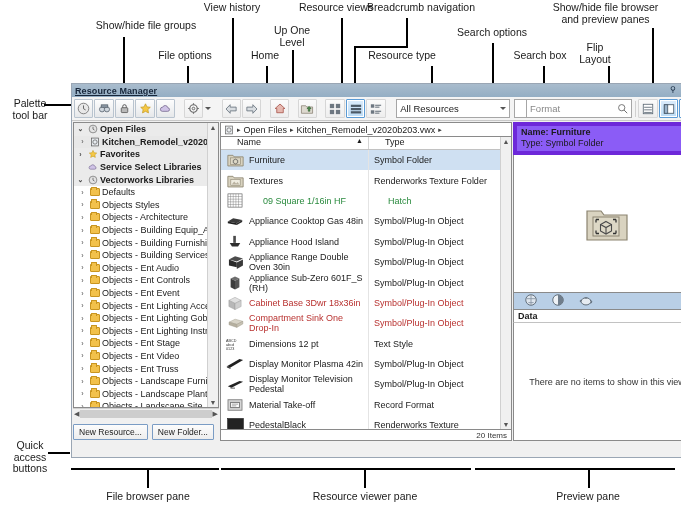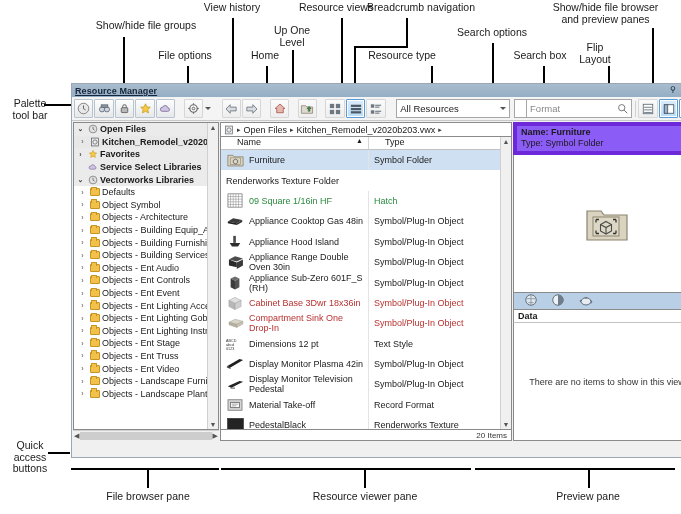--- a/index.html
+++ b/index.html
@@ -161,21 +161,21 @@
   .rv-cols { flex:1; display:flex; flex-direction:column; min-width:0; }
   .hdr { height:13px; display:flex; border-bottom:1px solid #c2c2c2; background:#fff; font-size:9px; }
   .hdr .hc { display:flex; padding:0 16px; position:relative; }
   .hdr .hc:first-child { width:148px; border-right:1px solid #d4d4d4; }
   .rv-rows { flex:1; overflow:hidden; }
   .rrow { height:20.4px; display:flex; align-items:center; font-size:9px; }
   .rrow.sel { background:#cfe0f2; }
   .rc-name { width:148px; display:flex; align-items:center; gap:5px; padding-left:5px; border-right:1px solid #e4e4e4; height:100%; }
   .rc-type { padding-left:5px; }
   .red { color:#b8312f; }
-  .green { color:#2a8a3e; }
+  .green { color:#2a8a3e;margin-left:14px; }
   .thumb { width:18px; height:15px; flex:none; display:flex; align-items:center; justify-content:center; }
   .rv-foot { height:11px; background:#fff; border:1px solid #8a8a8a; border-top:none; display:flex; align-items:center; justify-content:flex-end; padding-right:4px; font-size:8px; color:#333; }
 
   
   .pv { width:188px; display:flex; flex-direction:column; min-height:0; }
   .pv-info { background:#8b5cf6; border:4px solid #6d28d9; padding:1px 4px 2px 4px; }
   .pv-info div { font-size:9px; line-height:11px; }
   .pv-img { flex:1; background:#fff; border:1px solid #8a8a8a; border-top:none; display:flex; align-items:center; justify-content:center; min-height:0; }
   .pv-tabs { height:17px; background:#b9cfe6; border:1px solid #8a8a8a; border-top:none; display:flex; align-items:center; gap:13px; padding-left:10px; }
   .pv-data-hdr { height:13px; background:#fff; border:1px solid #8a8a8a; border-top:none; border-bottom:1px solid #c2c2c2; display:flex; align-items:center; padding-left:4px; font-size:9px; font-weight:bold; }
@@ -471,21 +471,21 @@
               <span class="ico">
                 <span class="folder"></span>
               </span>
               <span>Defaults</span>
             </div>
             <div class="row ind1">
               <span class="tw">›</span>
               <span class="ico">
                 <span class="folder"></span>
               </span>
-              <span>Object Symbol</span>
+              <span>Objects Styles</span>
             </div>
             <div class="row ind1">
               <span class="tw">›</span>
               <span class="ico">
                 <span class="folder"></span>
               </span>
               <span>Objects - Architecture</span>
             </div>
             <div class="row ind1">
               <span class="tw">›</span>
@@ -555,53 +555,64 @@
               <span class="ico">
                 <span class="folder"></span>
               </span>
               <span>Objects - Ent Stage</span>
             </div>
             <div class="row ind1">
               <span class="tw">›</span>
               <span class="ico">
                 <span class="folder"></span>
               </span>
+              <span>Objects - Ent Video</span>
+            </div>
+            <div class="row ind1">
+              <span class="tw">›</span>
+              <span class="ico">
+                <span class="folder"></span>
+              </span>
               <span>Objects - Ent Truss</span>
             </div>
             <div class="row ind1">
               <span class="tw">›</span>
               <span class="ico">
                 <span class="folder"></span>
               </span>
-              <span>Objects - Ent Video</span>
-            </div>
-            <div class="row ind1">
-              <span class="tw">›</span>
-              <span class="ico">
-                <span class="folder"></span>
-              </span>
               <span>Objects - Landscape Furnishin</span>
             </div>
             <div class="row ind1">
               <span class="tw">›</span>
               <span class="ico">
                 <span class="folder"></span>
               </span>
               <span>Objects - Landscape Plants</span>
+            </div>
+            <div class="row ind1">
+              <span class="tw">›</span>
+              <span class="ico">
+                <span class="folder"></span>
+              </span>
+              <span>Objects - Landscape Site</span>
             </div>
           </div>
         <div class="vsb">
           <span>▲</span>
           <span>▼</span>
         </div>
       </div>
       <div class="hsb">
         <span>◀</span>
         <span class="hthumb"></span>
         <span>▶</span>
+      </div>
+      <div class="fb-btns">
+        <span class="qbtn">New Resource...</span>
+        <span class="qbtn">New Folder...</span>
       </div>
     </div>
 
     <div class="rv">
       <div class="crumb">
         <svg width="10" height="10" viewBox="0 0 14 14">
             <rect x="2" y="1.5" width="10" height="11" fill="#eceff2" stroke="#666"></rect>
             <circle cx="7" cy="7" r="3" fill="none" stroke="#666"></circle>
           </svg>
         <span class="sepc">▸</span>
@@ -630,20 +641,30 @@
                       <path d="M1 2.5h6l1.4 1.8H19V15H1z" fill="#d9d3c0" stroke="#8b8470"></path>
                       <rect x="4" y="5.5" width="12" height="8" fill="#ddd8c6" stroke="#8b8470" stroke-width="0.7"></rect>
                       <path d="M10 7l2.6 1.4v2.8L10 12.6 7.4 11.2V8.4z" fill="none" stroke="#444" stroke-width="0.8"></path>
                     </svg>
                   </span>
                   <span>Furniture</span>
                 </div>
                 <div class="rc-type">Symbol Folder</div>
               </div>
               <div class="rrow">
+                <div class="rc-name">
+                  <span class="thumb">
+                    <svg width="17" height="14" viewBox="0 0 20 16">
+                      <path d="M1 2.5h6l1.4 1.8H19V15H1z" fill="#d9d3c0" stroke="#8b8470"></path>
+                      <rect x="4.5" y="6" width="11" height="7" fill="#efece0" stroke="#8b8470" stroke-width="0.7"></rect>
+                      <path d="M5.5 12l3-3.5 2.2 2.3 1.8-1.6 2 2.8z" fill="#b9b2a0"></path>
+                    </svg>
+                  </span>
+                  <span>Textures</span>
+                </div>
                 <div class="rc-type">Renderworks Texture Folder</div>
               </div>
               <div class="rrow">
                 <div class="rc-name">
                   <span class="thumb">
                     <svg width="16" height="15" viewBox="0 0 18 17">
                       <rect x="1" y="1" width="16" height="15" fill="#fff" stroke="#555" stroke-width="0.7"></rect>
                       <g stroke="#777" stroke-width="0.5">
                         <path d="M1 4h16M1 7h16M1 10h16M1 13h16M4 1v15M7 1v15M10 1v15M13 1v15"></path>
                       </g>

